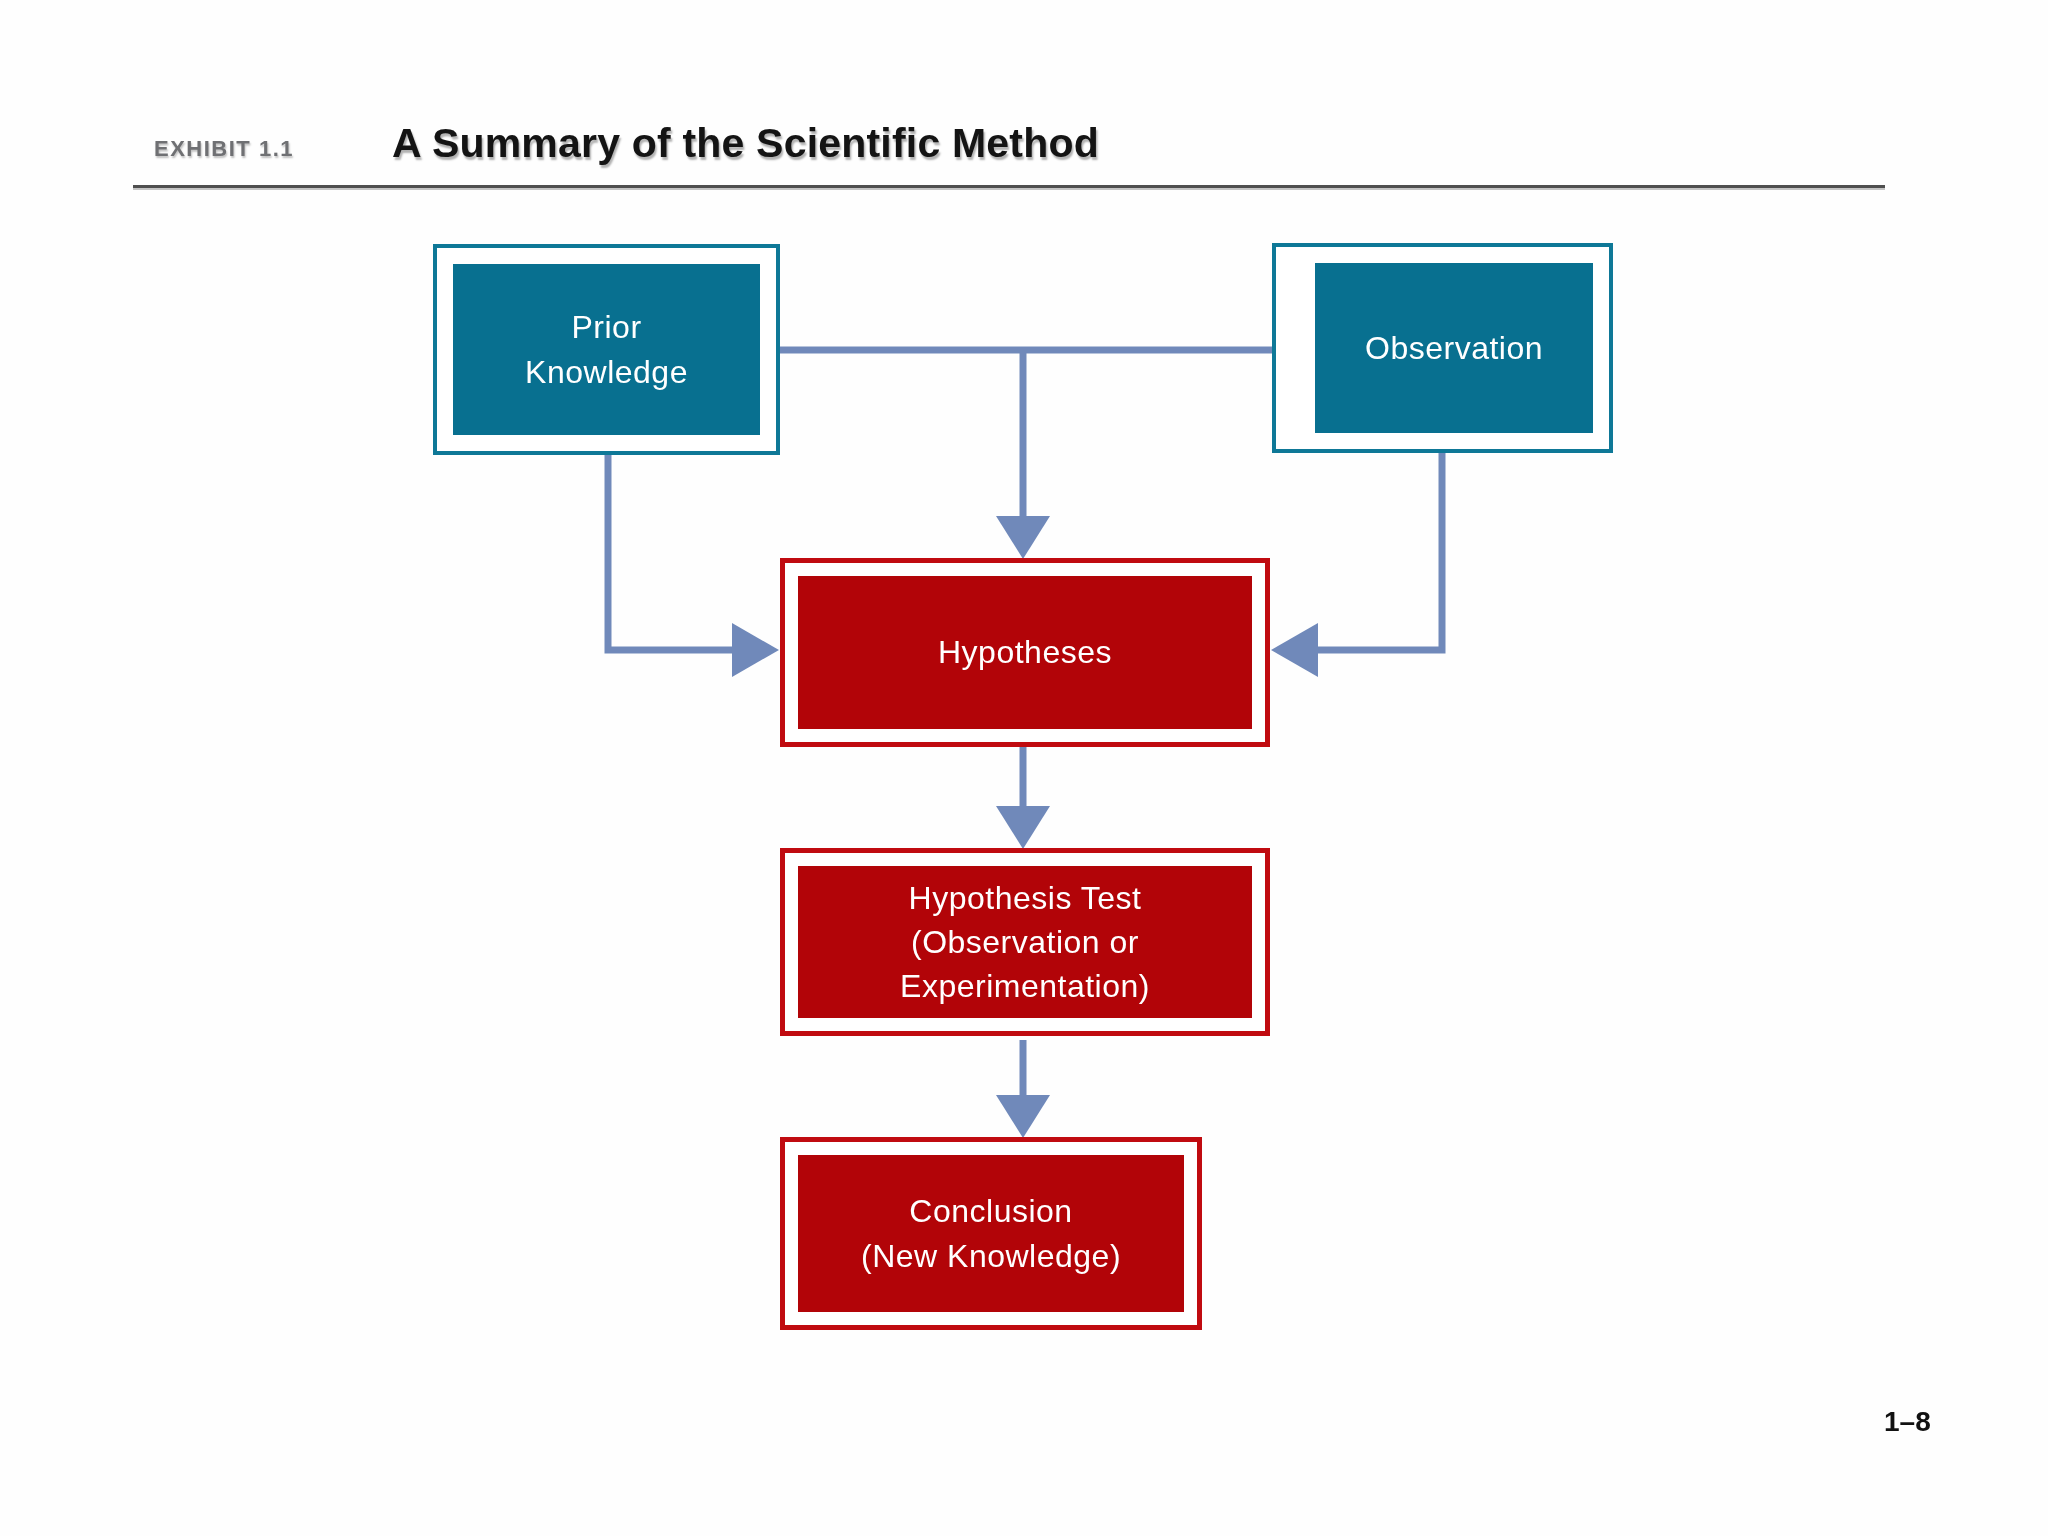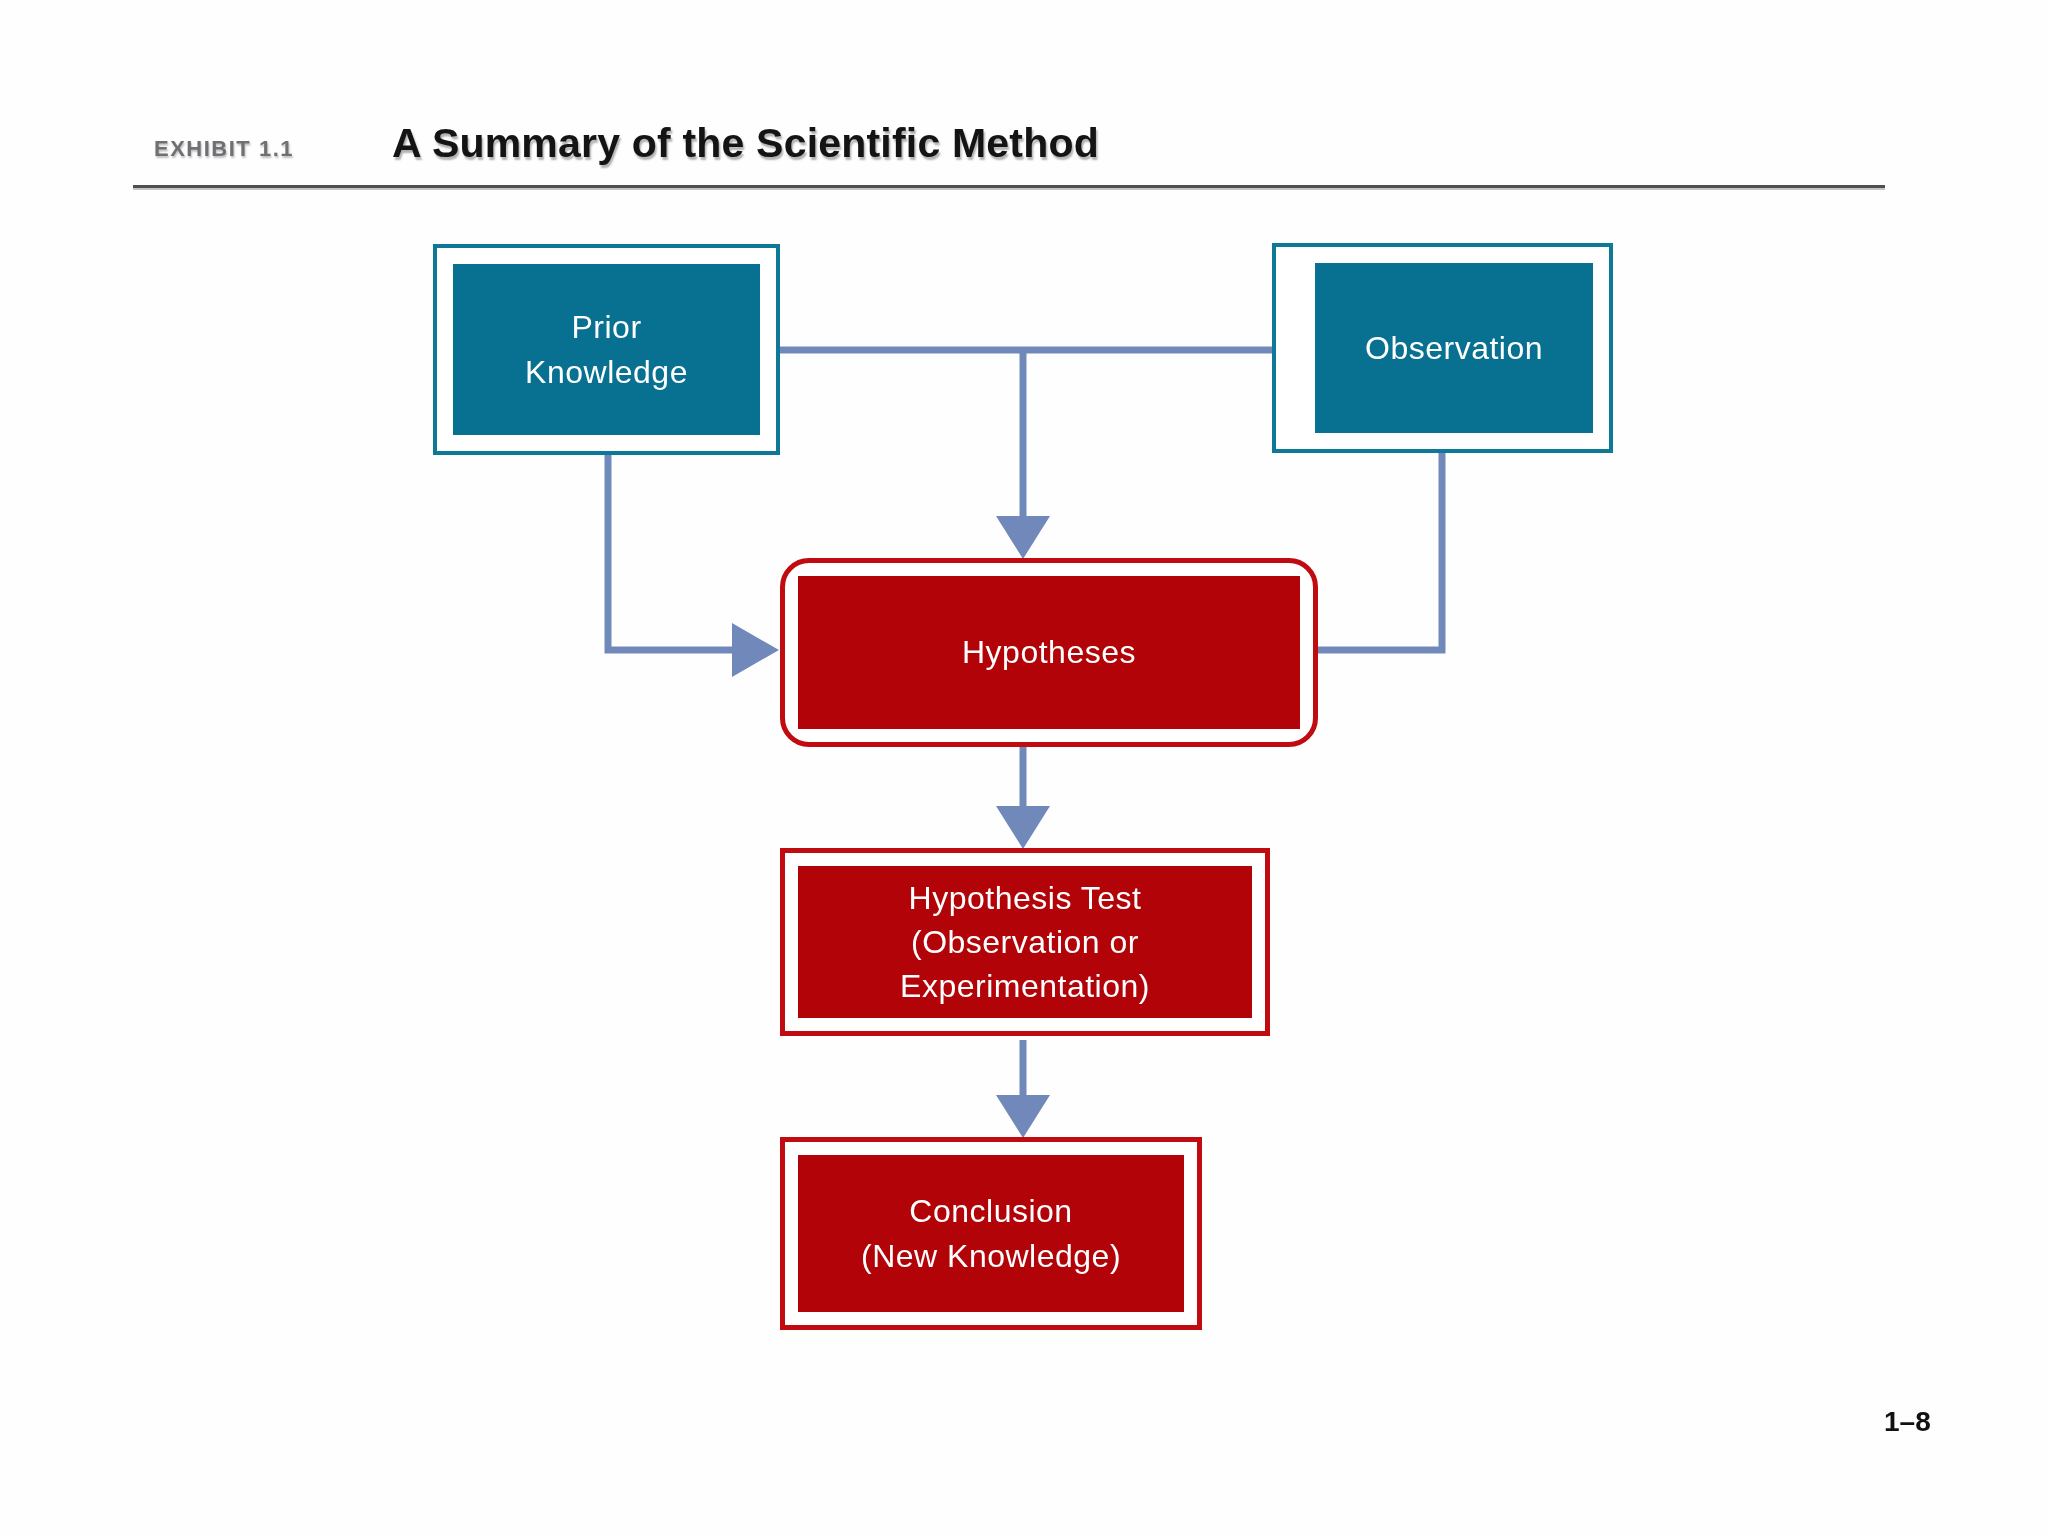--- a/index.html
+++ b/index.html
@@ -51,21 +51,21 @@
     letter-spacing: 0.5px;
     color: var(--box-text, #ffffff);
   }
   .node.teal { border: 4px solid var(--teal-border, #0e7897); padding: 16px; }
   .node.teal .fill { background: var(--teal-fill, #087090); }
   .node.red  { border: 5px solid var(--red-border, #c00b10); padding: 13px; }
   .node.red .fill  { background: var(--red-fill, #b20408); }
 
   #node-prior-knowledge { left: 433px;  top: 244px;  width: 347px; height: 211px; }
   #node-observation     { left: 1272px; top: 243px;  width: 341px; height: 210px; padding-left: 39px; }
-  #node-hypotheses      { left: 780px;  top: 558px;  width: 538px; height: 189px; border-radius: 29px; }
+  #node-hypotheses      { left: 780px;  top: 558px;  width: 490px; height: 189px; }
   #node-hypothesis-test { left: 780px;  top: 848px;  width: 490px; height: 188px; }
   #node-conclusion      { left: 780px;  top: 1137px; width: 422px; height: 193px; }
 
   
   #connectors {
     position: absolute; left: 0; top: 0;
     width: 2048px; height: 1536px;
     pointer-events: none;
   }
   

